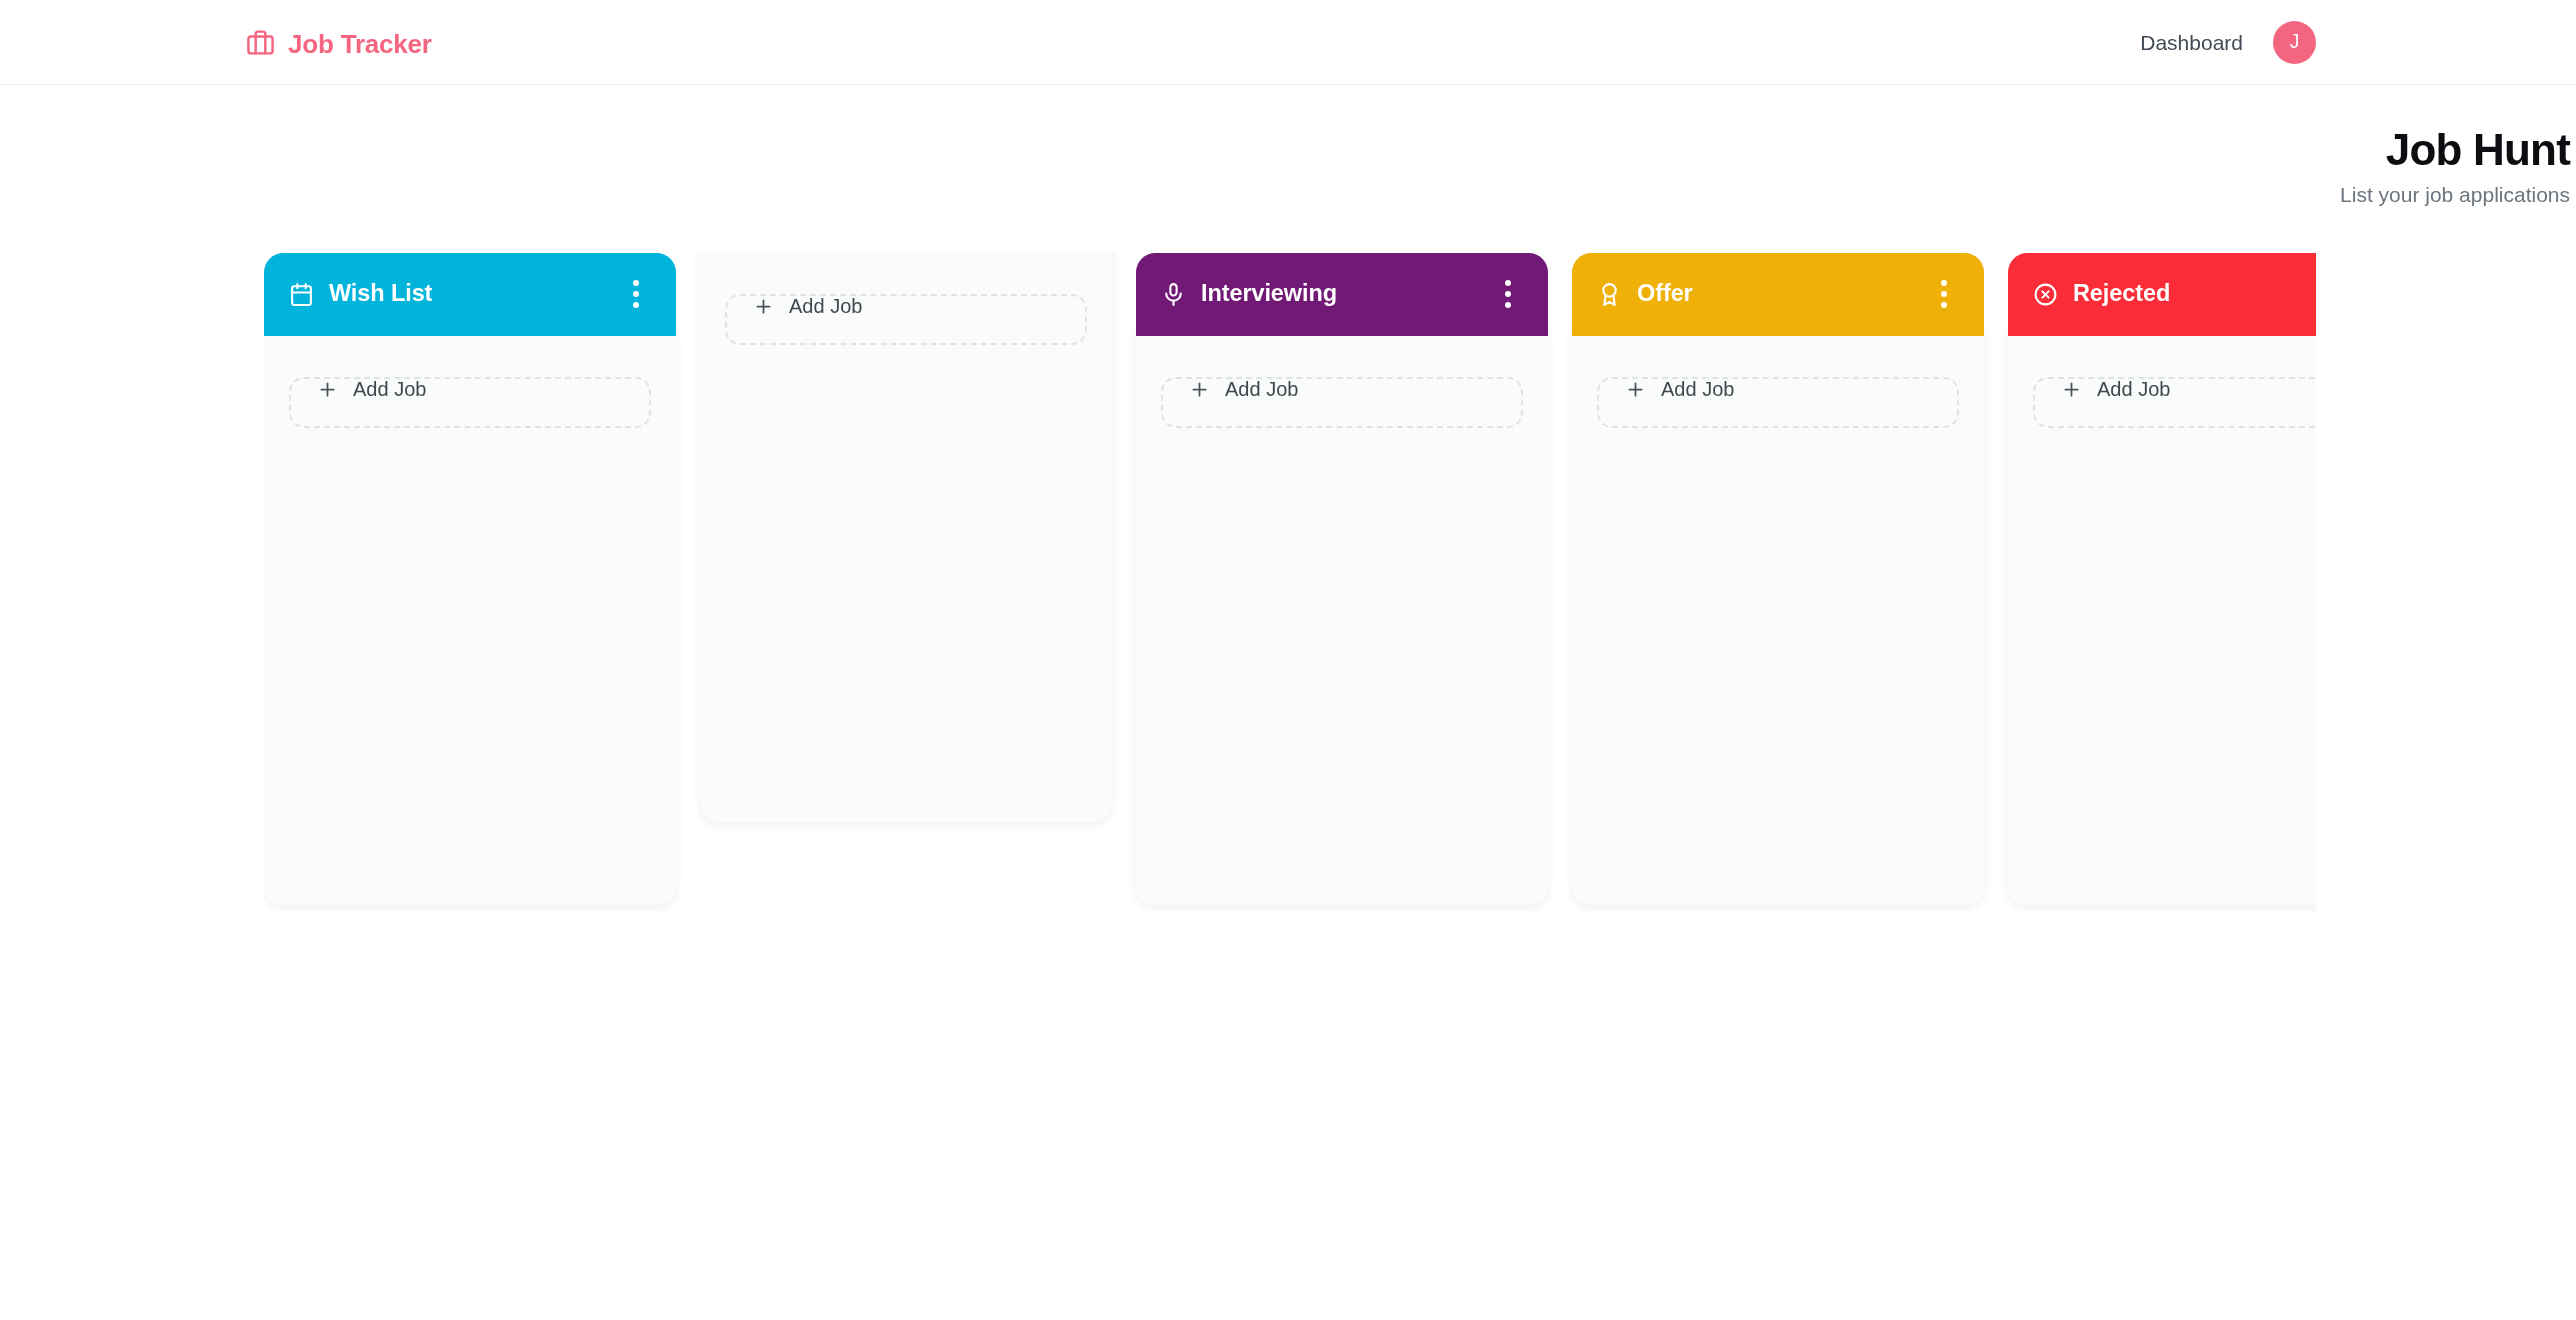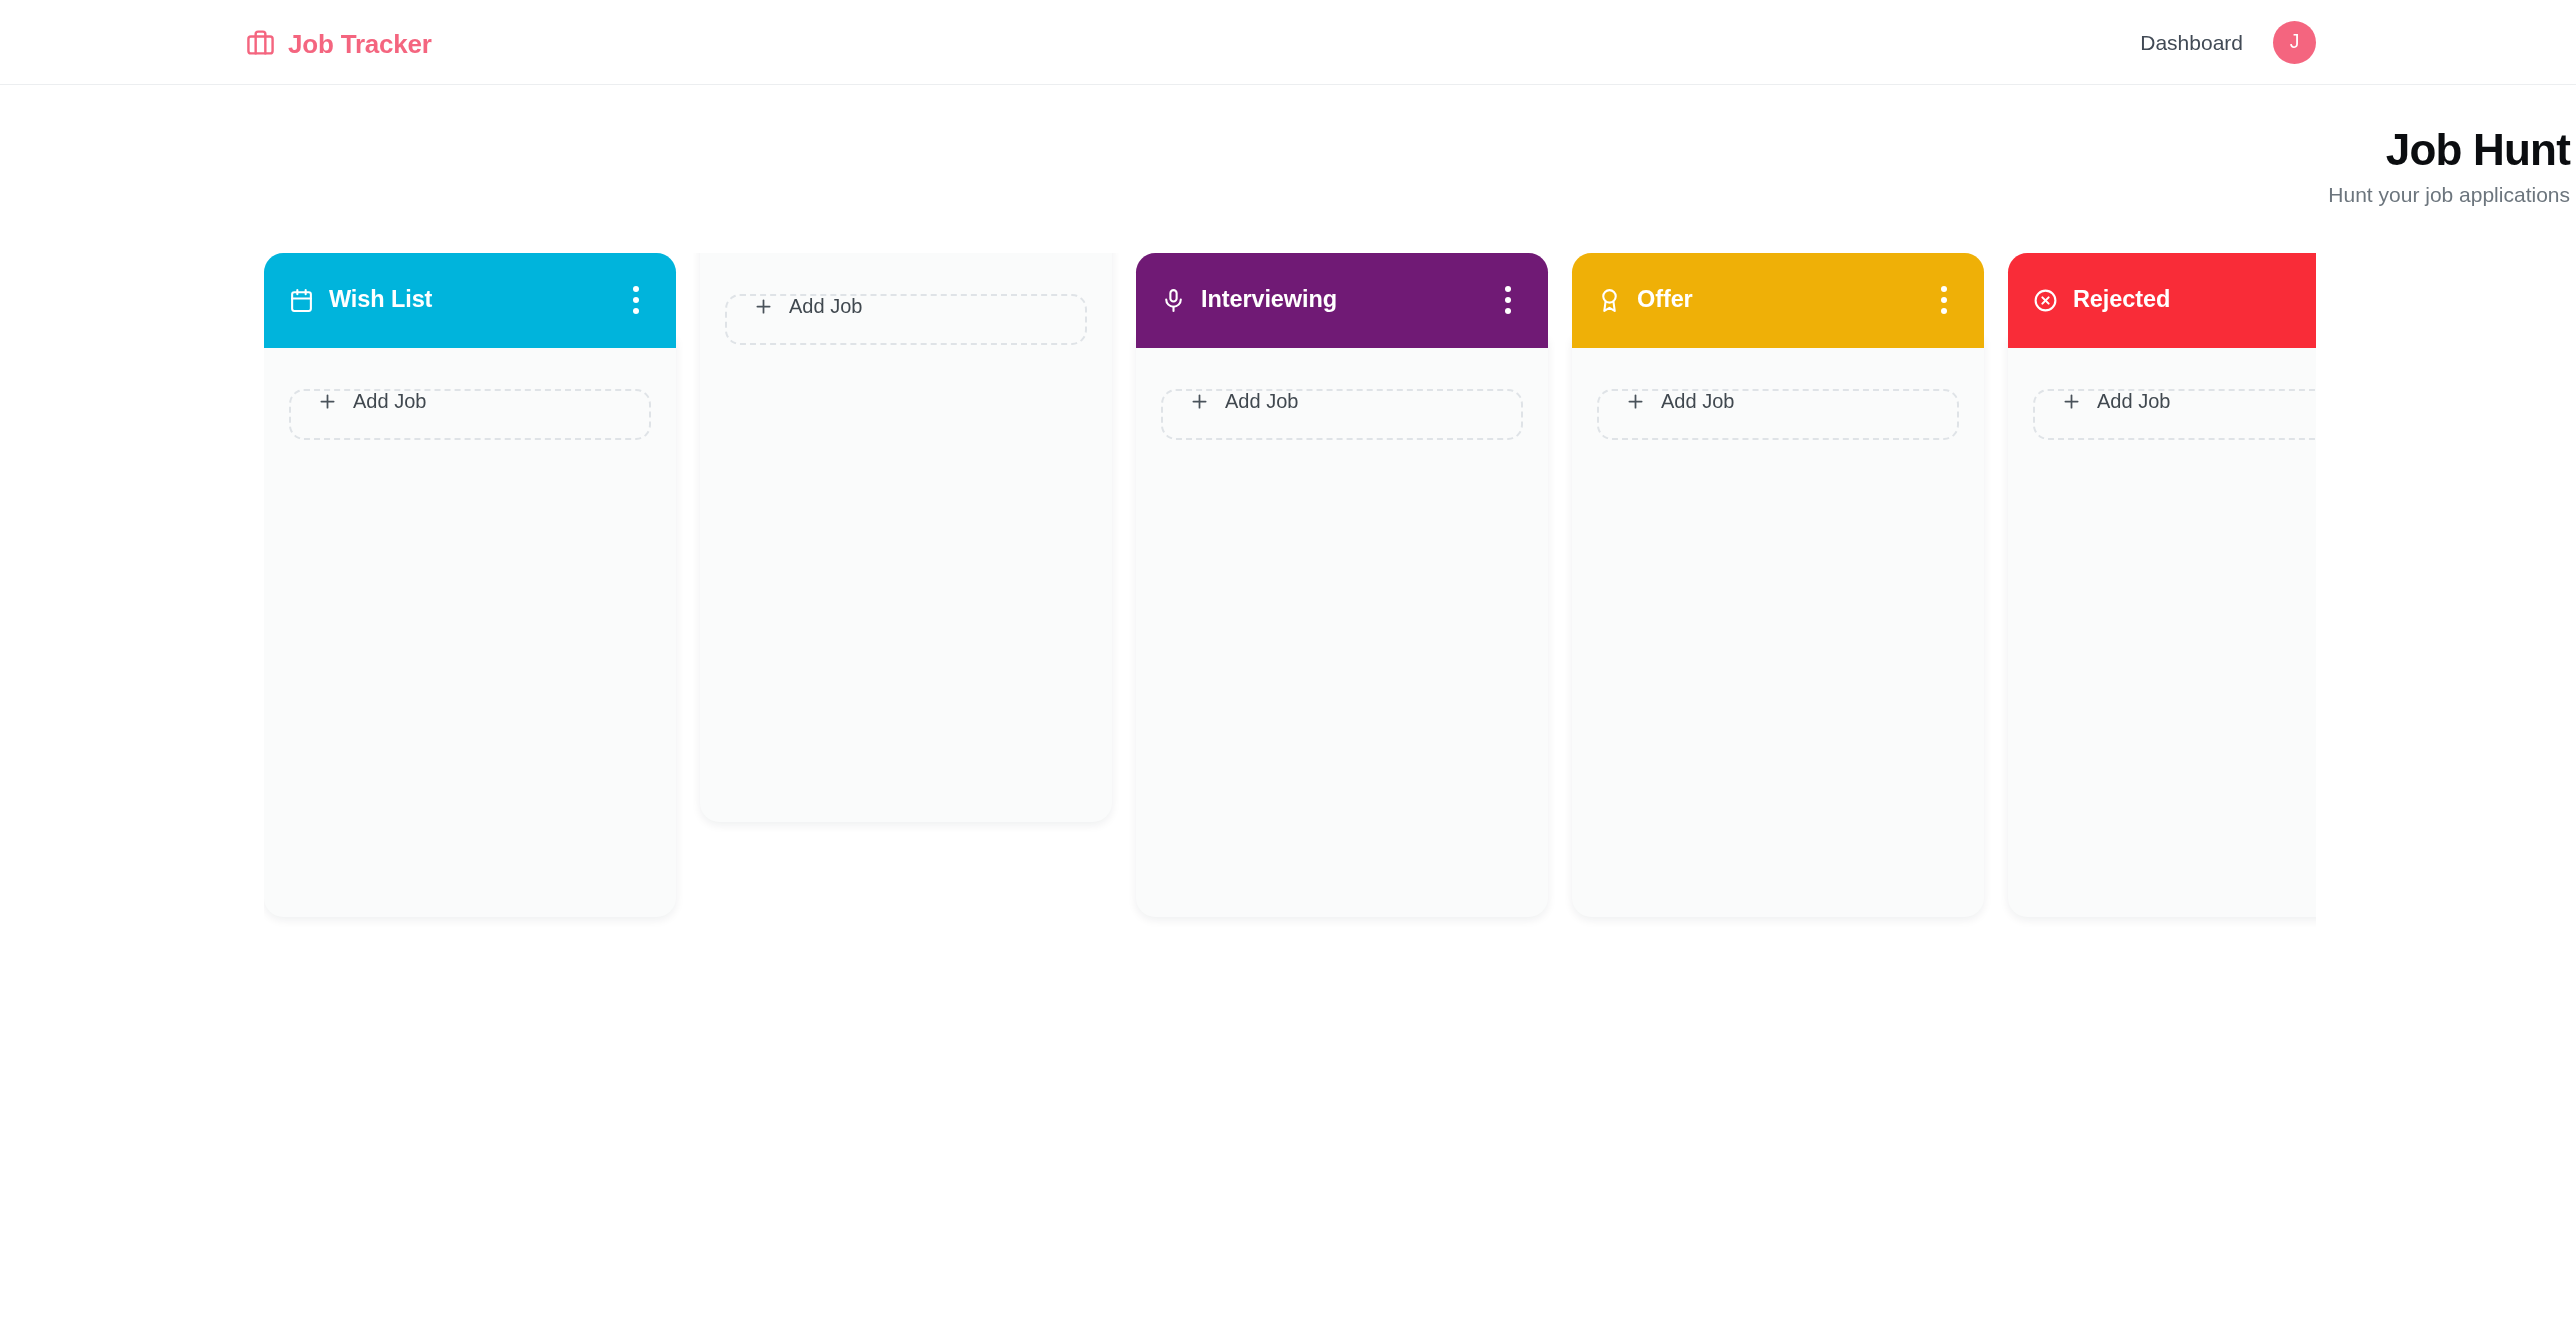--- a/index.html
+++ b/index.html
@@ -102,21 +102,21 @@
     gap: 24px;
     padding-bottom: 28px;
   }
 
   .column {
     flex: 0 0 412px;
     width: 412px;
   }
 
   .col-header {
-    height: 95px;
+    height: 83px;
     border-radius: 19.3px 19.3px 0 0;
     padding: 0 25px;
     display: flex;
     align-items: center;
     justify-content: space-between;
     position: relative;
     z-index: 2;
   }
   .col-header-left {
     display: flex;
@@ -202,21 +202,21 @@
 
   <div class="nav-right">
     <a class="nav-link" href="#">Dashboard</a>
     <div class="avatar">J</div>
   </div>
 
 </div>
 
 <div class="page-head">
   <h1 class="page-title">Job Hunt</h1>
-  <div class="page-sub">Hunt your job applications</div>
+  <div class="page-sub">List your job applications</div>
 </div>
 
 <div class="board-clip">
   <div class="board" id="board">
       <div class="column">
         <div class="col-header" style="background:#00b4dc">
           <div class="col-header-left">
             <span>
               <svg viewBox="0 0 24 24" fill="none" stroke="#ffffff" stroke-width="2" stroke-linecap="round" stroke-linejoin="round" class="col-icon">
                 <rect x="3" y="4" width="18" height="18" rx="2"></rect>

